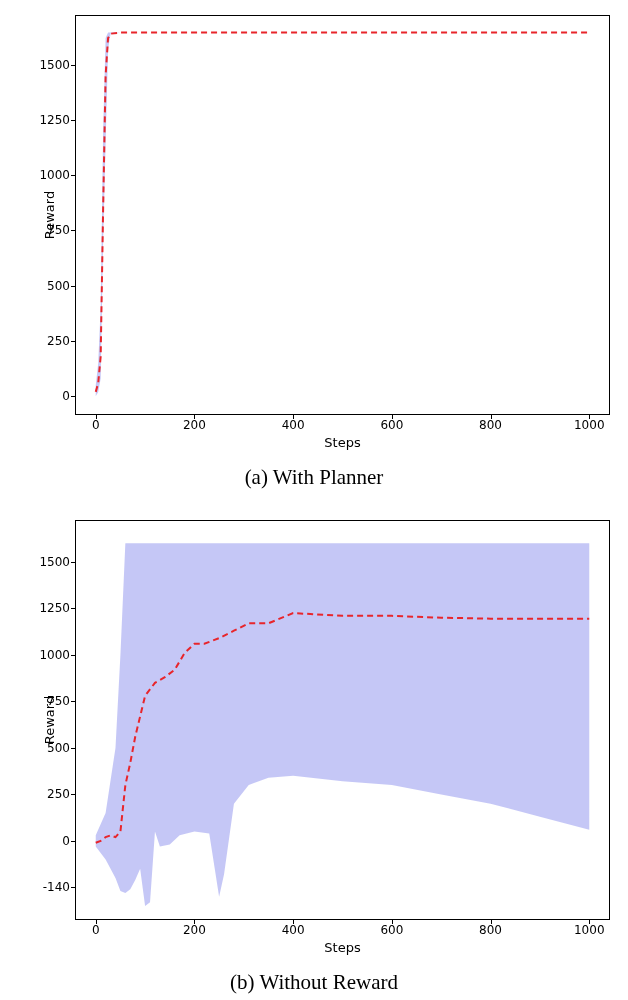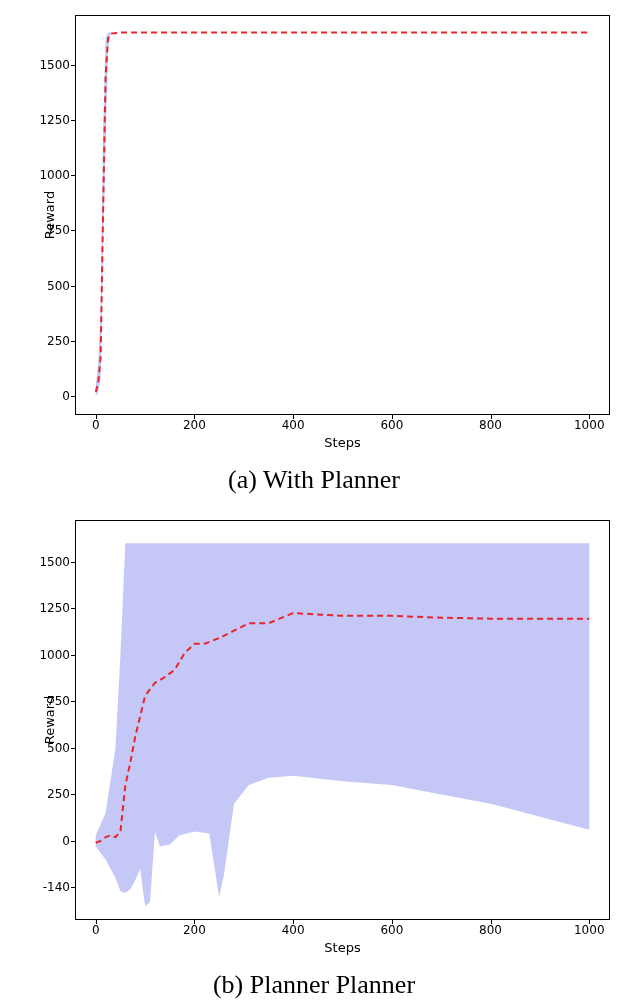--- a/index.html
+++ b/index.html
@@ -69,21 +69,21 @@
       position: absolute;
       height: 5px;
       width: 1px;
       background: black;
       top: 100%;
     }
     .caption {
       position: absolute;
       width: 100%;
       text-align: center;
-      font-size: 26px;
+      font-size: 21px;
       font-family: "Times New Roman", serif;
     }
     .caption-a { top: 465px; }
     .caption-b { top: 970px; }
     svg.plot-svg {
       position: absolute;
       left: 0;
       top: 0;
       width: 100%;
       height: 100%;
@@ -162,13 +162,13 @@
       <span class="tick-x" style="left: 315.852px;">600</span>
       <span class="tick-mark-x" style="left: 315.852px;"></span>
       <span class="tick-x" style="left: 414.556px;">800</span>
       <span class="tick-mark-x" style="left: 414.556px;"></span>
       <span class="tick-x" style="left: 513.259px;">1000</span>
       <span class="tick-mark-x" style="left: 513.259px;"></span>
     </div>
   <span class="axis-label-y">Reward</span>
   <span class="axis-label-x">Steps</span>
 </div>
-<div class="caption caption-b">(b) Planner Planner</div>
+<div class="caption caption-b">(b) Without Reward</div>
 
 </body></html>

